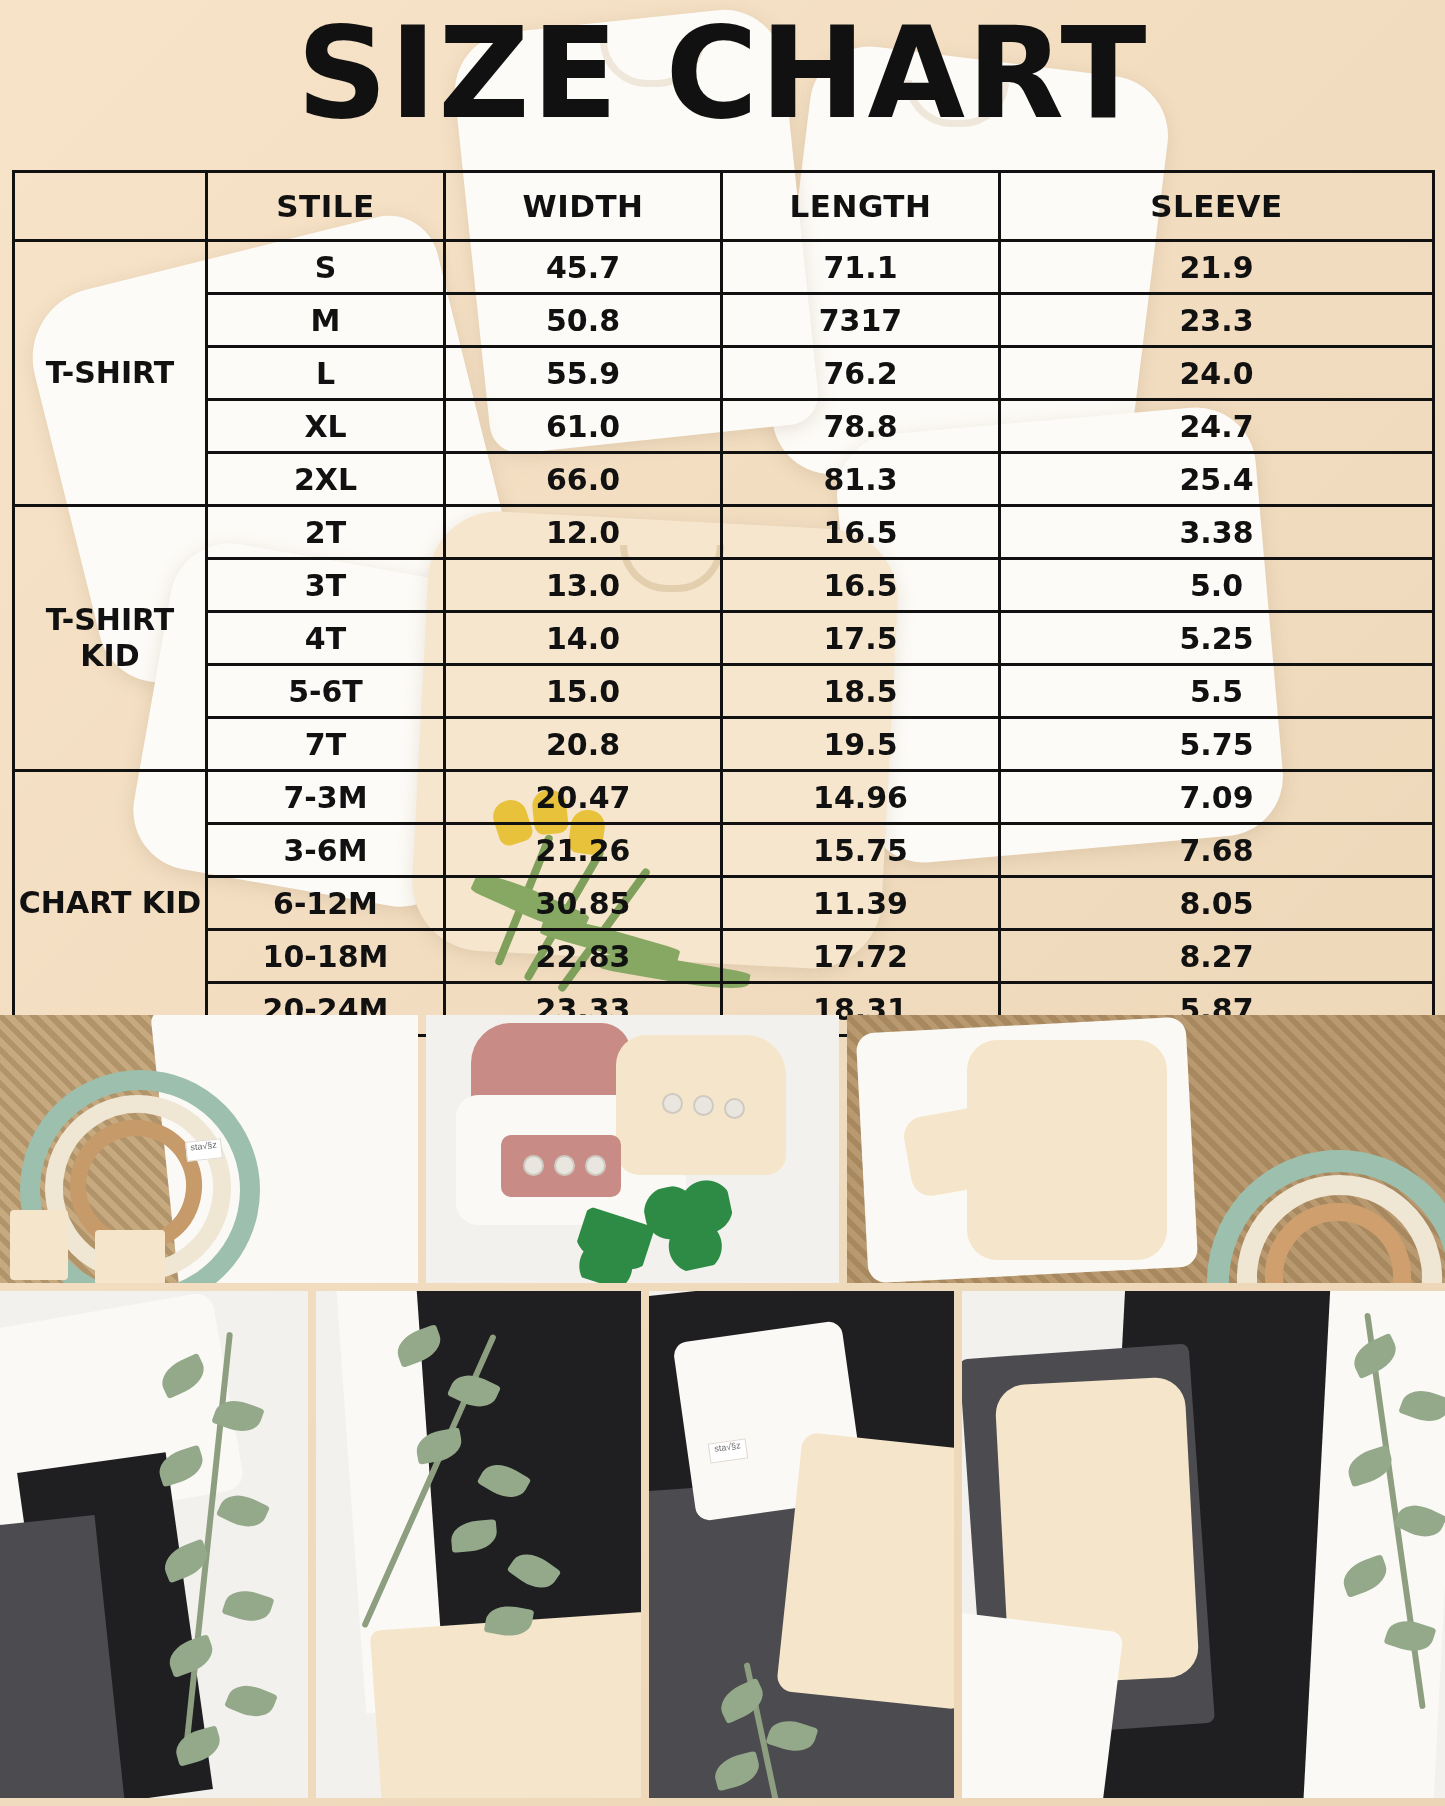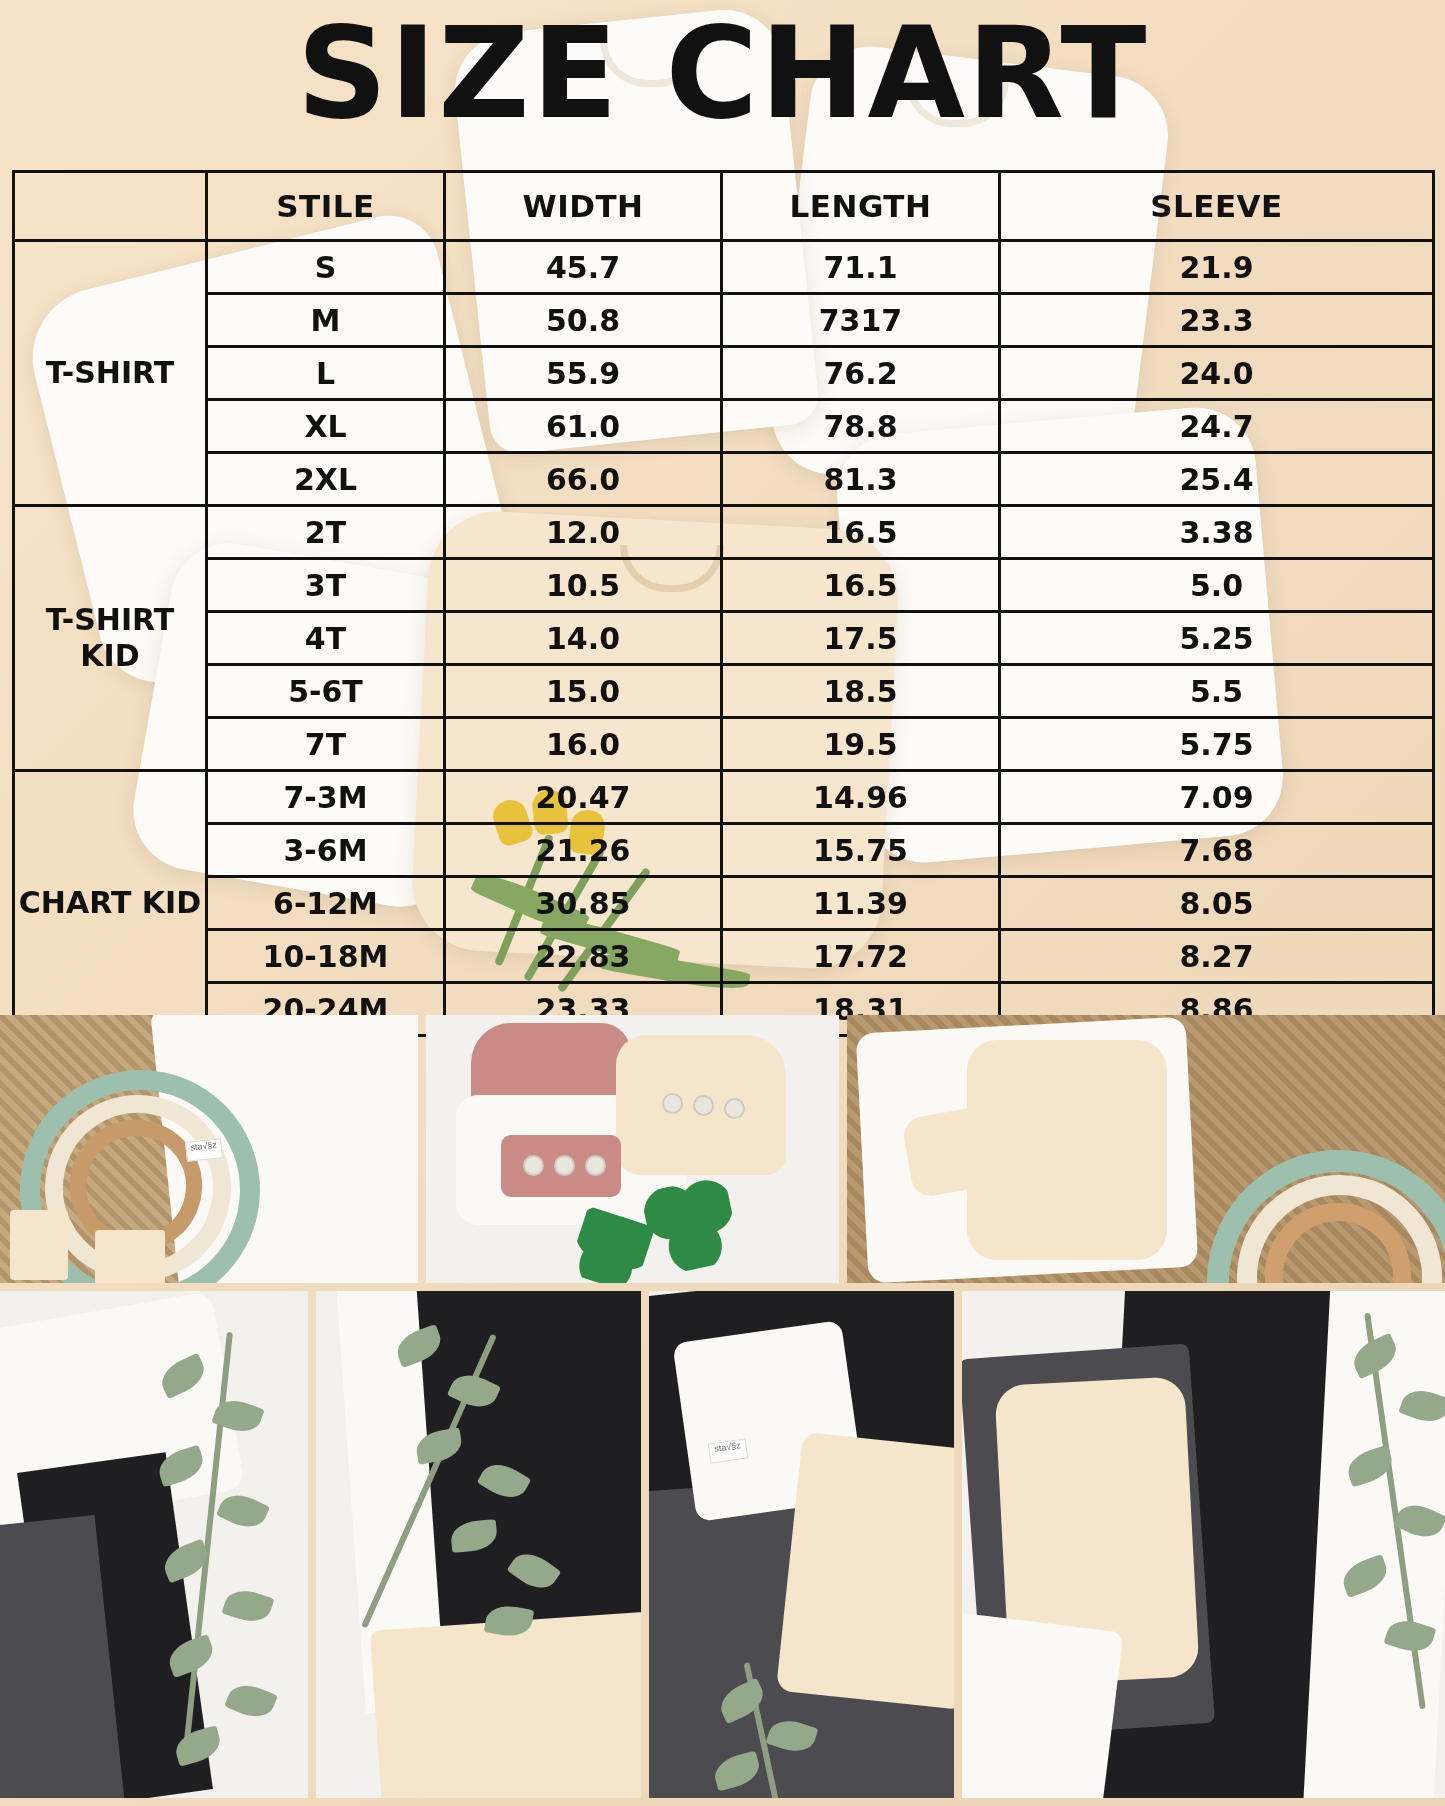--- a/index.html
+++ b/index.html
@@ -303,39 +303,39 @@
 
         <tr>
           <td class="cat" rowspan="5">T-SHIRT KID</td>
           <td>2T</td>
           <td>12.0</td>
           <td>16.5</td>
           <td>3.38</td>
         </tr>
         <tr>
           <td>3T</td>
-          <td>10.5</td>
+          <td>13.0</td>
           <td>16.5</td>
           <td>5.0</td>
         </tr>
         <tr>
           <td>4T</td>
           <td>14.0</td>
           <td>17.5</td>
           <td>5.25</td>
         </tr>
         <tr>
           <td>5-6T</td>
           <td>15.0</td>
           <td>18.5</td>
           <td>5.5</td>
         </tr>
         <tr>
           <td>7T</td>
-          <td>16.0</td>
+          <td>20.8</td>
           <td>19.5</td>
           <td>5.75</td>
         </tr>
 
         <tr>
           <td class="cat" rowspan="5">CHART KID</td>
           <td>7-3M</td>
           <td>20.47</td>
           <td>14.96</td>
           <td>7.09</td>
@@ -355,21 +355,21 @@
         <tr>
           <td>10-18M</td>
           <td>22.83</td>
           <td>17.72</td>
           <td>8.27</td>
         </tr>
         <tr>
           <td>20-24M</td>
           <td>23.33</td>
           <td>18.31</td>
-          <td>8.86</td>
+          <td>5.87</td>
         </tr>
       </tbody>
     </table>
   </div>
 
   <div class="photo-grid">
 
     <div class="photo row1 p1">
       <div class="mat"></div>
       <div class="cloth-white" style="left:165px; top:-20px; width:300px; height:300px; border-radius:12px; transform:rotate(-6deg);"></div>

